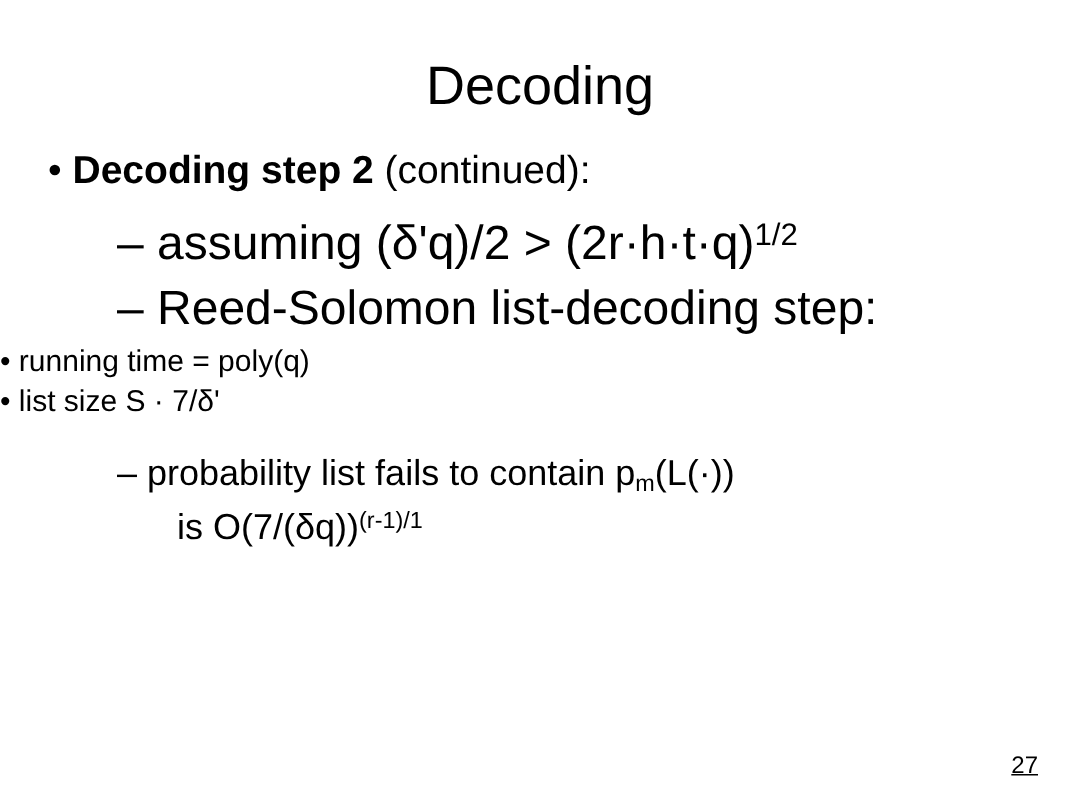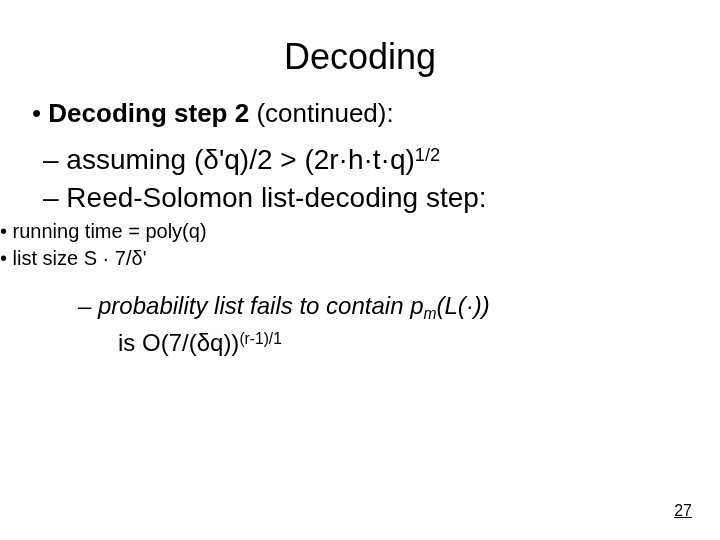--- a/index.html
+++ b/index.html
@@ -16,33 +16,32 @@
     text-align:center;
     padding-top:36px;
     padding-bottom:20px;
   }
   .l1{
     font-size:26px;
     padding-left:32px;
     margin-bottom:14px;
   }
   .l2{
-    font-size:28px;
-    padding-left:43px;
+    font-size:32px;
+    padding-left:78px;
     margin-bottom:6px;
   }
   .l3{
     font-size:20px;
     margin-bottom:4px;
   }
   .l2b{
     font-size:24px;
     padding-left:78px;
     margin-bottom:4px;
-    font-style:italic;
   }
   .l2c{
     font-size:24px;
     padding-left:118px;
     margin-bottom:6px;
   }
   b{font-weight:bold}
   .sup{font-size:0.65em;vertical-align:super;position:relative;top:0.1em}
   .sub{font-size:0.65em;vertical-align:sub;position:relative;top:-0.1em}
   .gap{height:18px}

